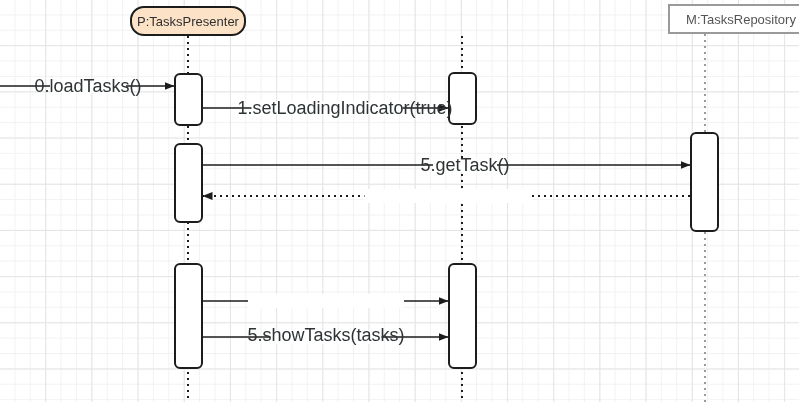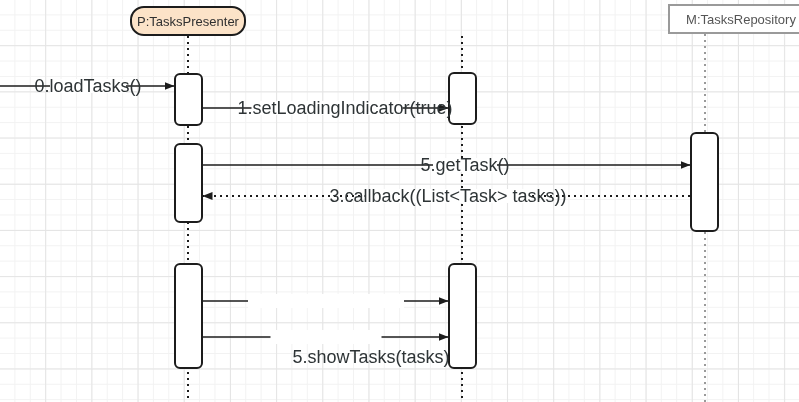--- a/index.html
+++ b/index.html
@@ -122,18 +122,17 @@
   <div class="activation" style="left: 448px; top: 263px; width: 29px; height: 106px;"></div>
   <div class="activation" style="left: 690px; top: 132px; width: 29px; height: 100px;"></div>
 
   <div class="label-bg" style="left: 88px; top: 86px; width: 76px; height: 14px;"></div>
     <div class="msg-label" style="left: 88px; top: 86px;">0.loadTasks()</div>
   <div class="label-bg" style="left: 327px; top: 108px; width: 151px; height: 14px;"></div>
     <div class="msg-label" style="left: 345px; top: 108px;">1.setLoadingIndicator(true)</div>
   <div class="label-bg" style="left: 465px; top: 165px; width: 64px; height: 14px;"></div>
     <div class="msg-label" style="left: 465px; top: 165px;">5.getTask()</div>
   <div class="label-bg" style="left: 448px; top: 196px; width: 167px; height: 14px;"></div>
-    <div class="msg-label" style="left: 448px; top: 196px;">3.callback((List&lt;Task&gt; tasks))</div>
   <div class="label-bg" style="left: 326px; top: 301px; width: 156px; height: 14px;"></div>
   <div class="label-bg" style="left: 326px; top: 337px; width: 111px; height: 14px;"></div>
-    <div class="msg-label" style="left: 326px; top: 357px; margin-left: 45px;">5.showTasks(tasks)</div>
+    <div class="msg-label" style="left: 326px; top: 335px;">5.showTasks(tasks)</div>
 
 </div>
 
 </body></html>

